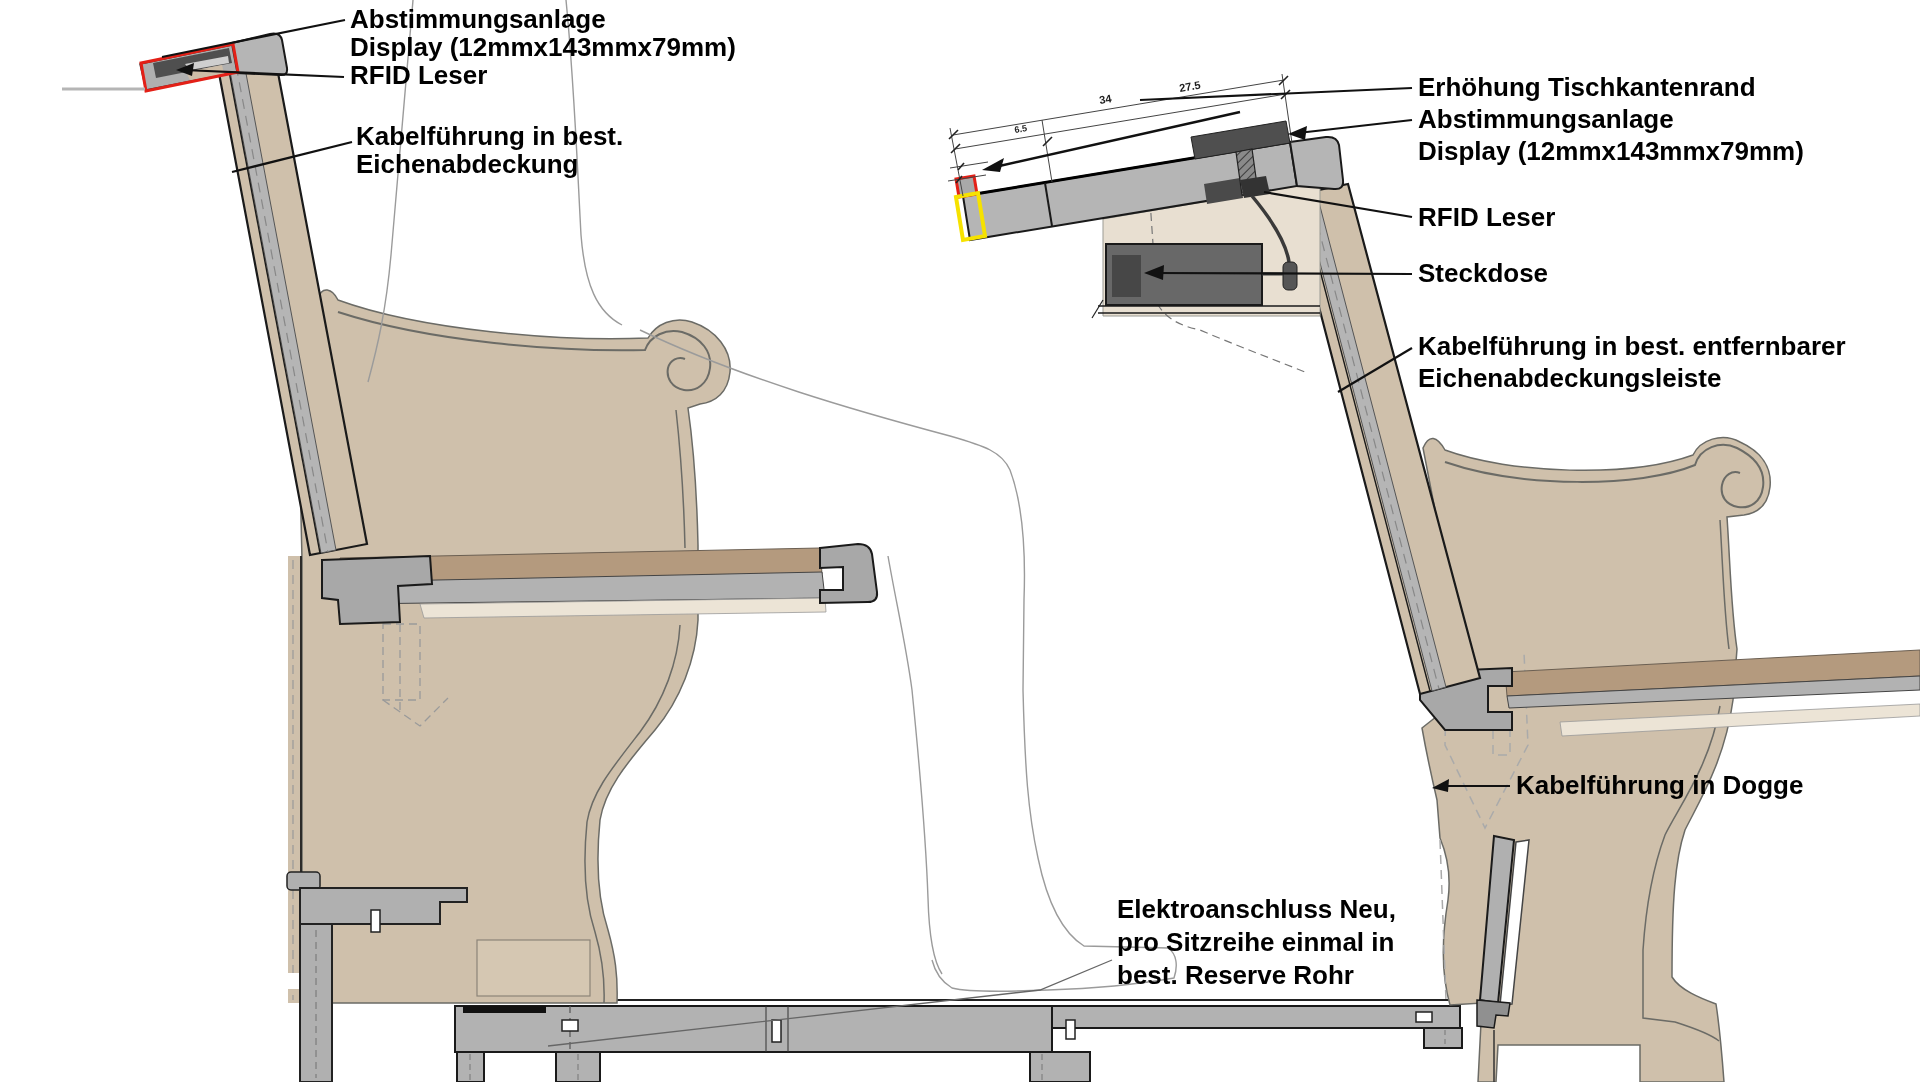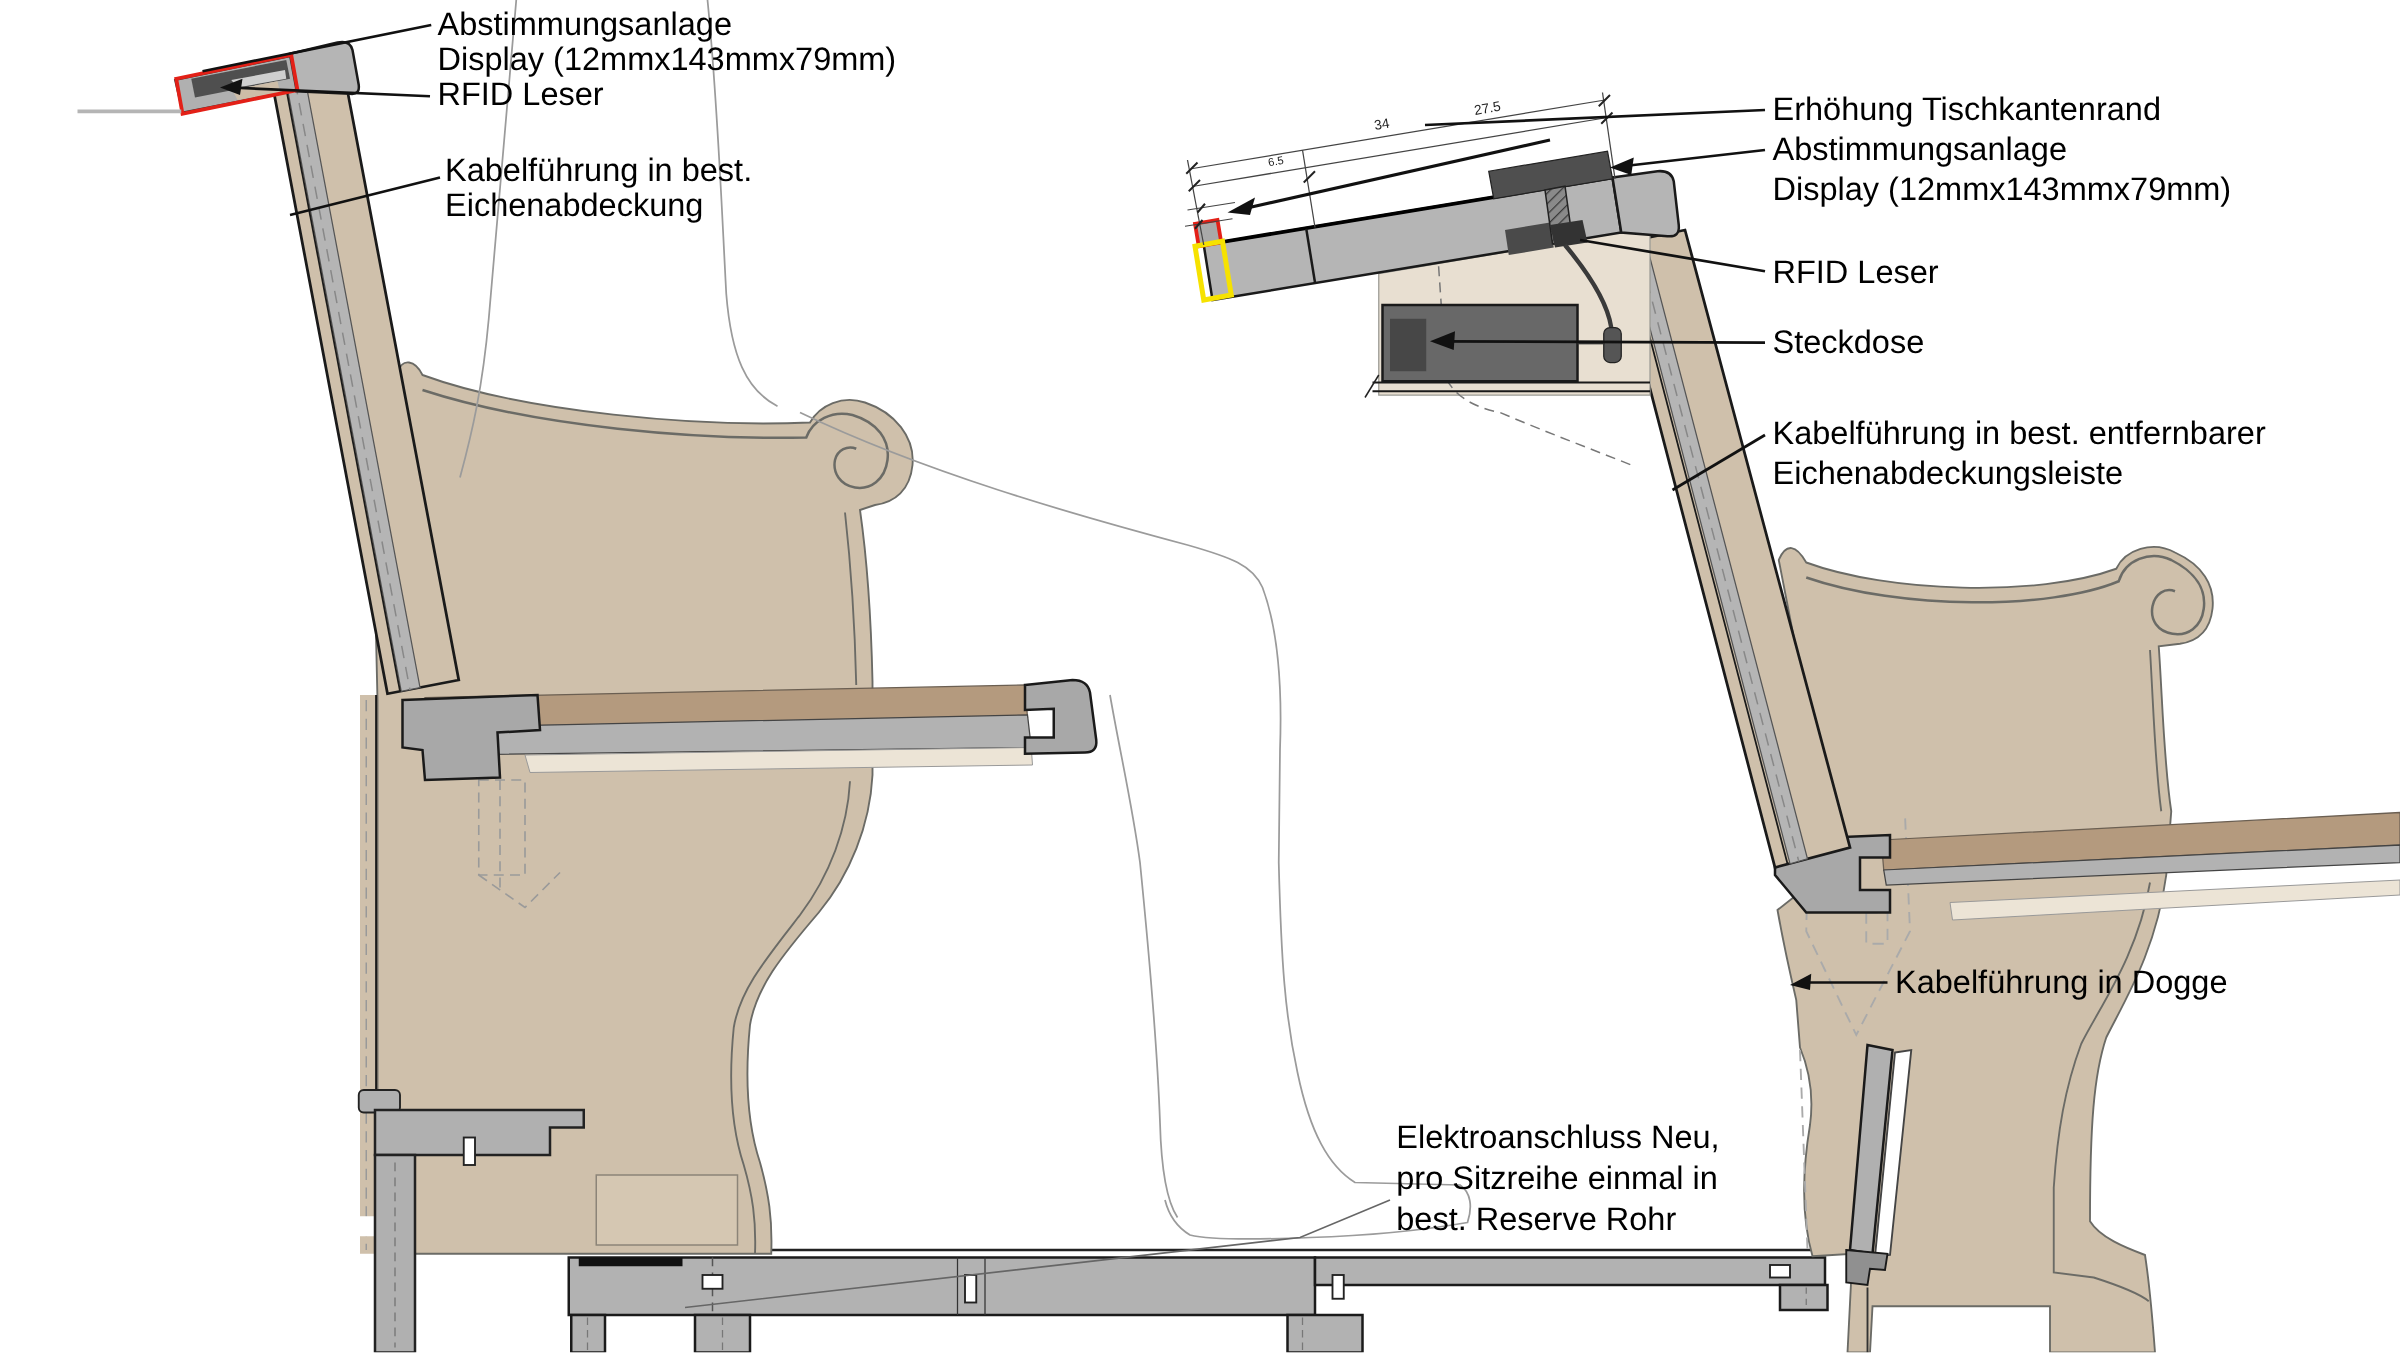--- a/index.html
+++ b/index.html
@@ -1,17 +1,17 @@
 <!DOCTYPE html>
 <html><head>
 <meta charset="utf-8">
 <style>
   html,body{margin:0;padding:0;background:#ffffff;}
   body{width:1920px;height:1082px;font-family:"Liberation Sans",sans-serif;}
-  #stage{position:relative;width:1920px;height:1082px;overflow:hidden;background:#fff;}
+  #stage{position:relative;width:1920px;height:1082px;overflow:hidden;background:#fff;font-weight:bold;}
   svg{position:absolute;left:0;top:0;}
   text{font-family:"Liberation Sans",sans-serif;fill:#000;}
   .lbl{font-size:26px;}
   .lbl-sm{font-size:11px;fill:#222;}
   .lbl-xs{font-size:9px;fill:#222;}
 </style>
 </head>
 <body>
 
 <div id="stage">

